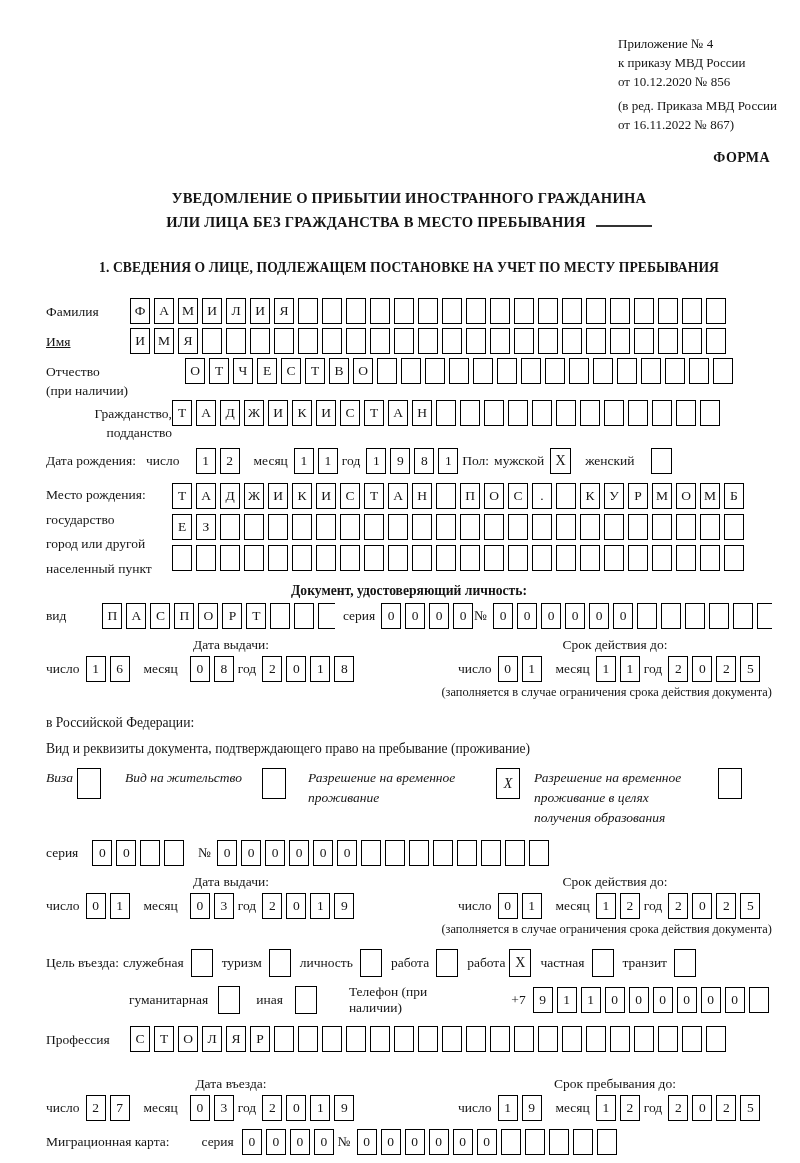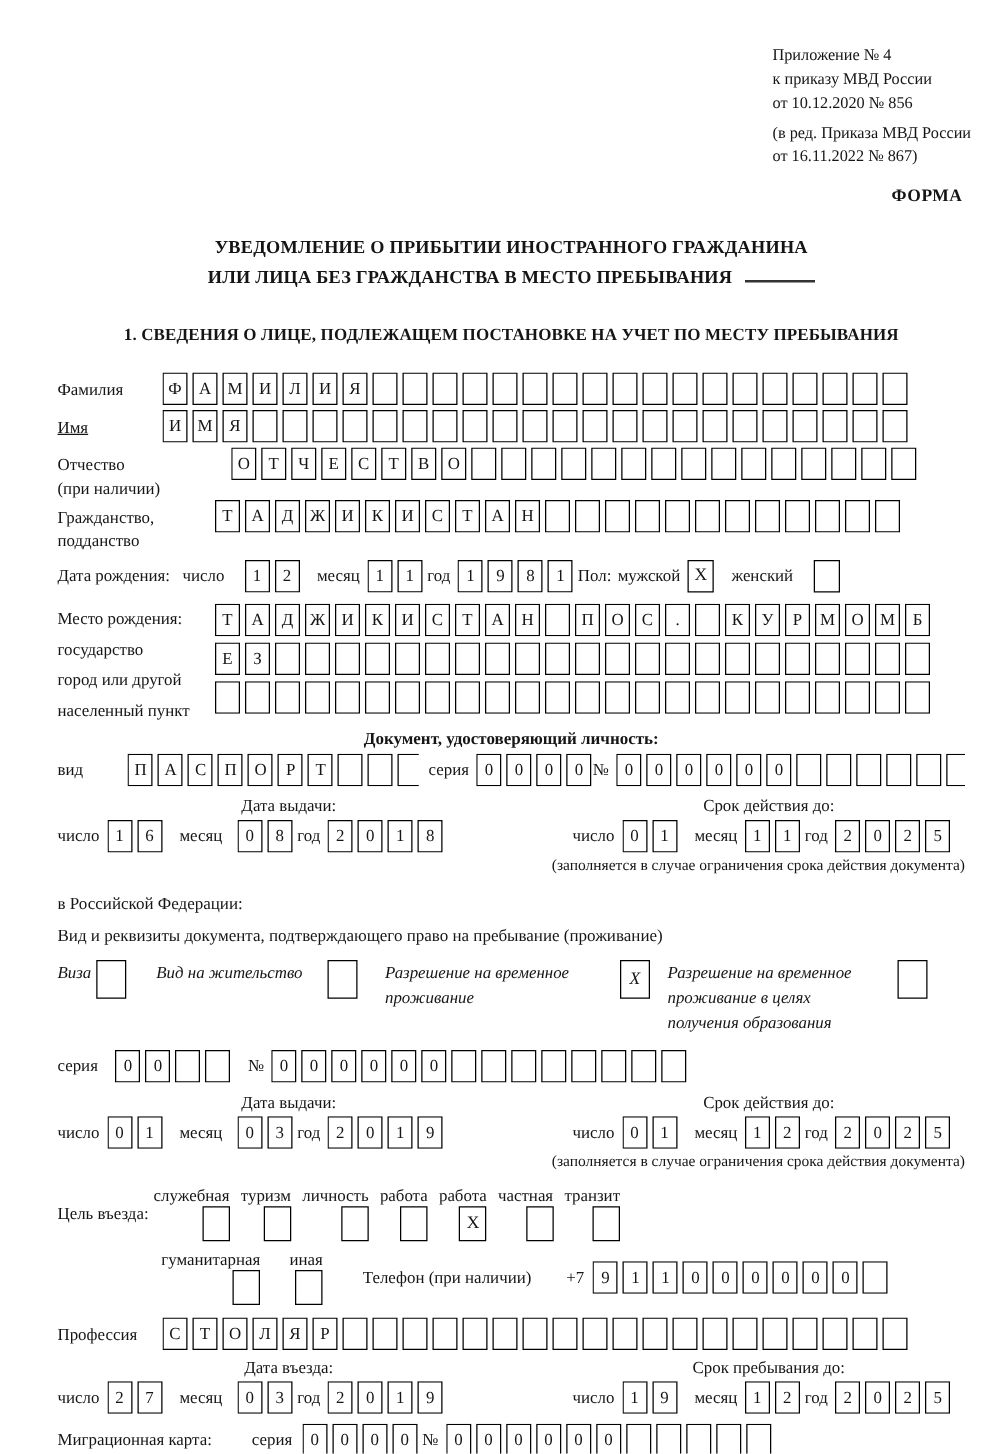--- a/index.html
+++ b/index.html
@@ -41,21 +41,21 @@
   .para { font-size:13.6px; line-height:26px; margin-top:10px; }
 
   .ckgroup { display:flex; align-items:flex-start; margin-top:6px; font-size:13.5px; }
   .ckitem { display:flex; align-items:flex-start;font-style:italic; }
   .ckitem .txt { line-height:20px; }
   .ckitem .txt.c { text-align:left; }
 
   .inlgap6 { margin-left:6px; }
 
   .purpose { display:flex; align-items:center; font-size:13.5px; margin-top:12px; }
-  .purpose .opt { display:flex; align-items:flex-end; margin-left:9px;flex-direction:column; }
+  .purpose .opt { display:flex; align-items:center; margin-left:9px; }
   .purpose .opt .ckb { margin-left:7px; }
 
   .repwrap { display:flex; margin-top:6px; }
   .replbl { flex:none; width:100px; font-size:13.5px; line-height:21.5px; padding-top:2px; }
   .reprows .boxrow { margin-bottom:5px; }
 </style>
 </head>
 <body>
 
 <div class="page">
@@ -169,21 +169,21 @@
         <span class="cbox"></span>
         <span class="cbox"></span>
         <span class="cbox"></span>
         <span class="cbox"></span>
         <span class="cbox"></span>
         <span class="cbox"></span>
       </div>
   </div>
 
   <div class="frow" style="margin-top:0;">
-    <div class="lblcol" style="width:126px;">
+    <div class="lblcol" style="width:126px;text-align:right;">
       <div>Гражданство,</div>
       <div>подданство</div>
     </div>
     <div class="boxrow">
         <span class="cbox">Т</span>
         <span class="cbox">А</span>
         <span class="cbox">Д</span>
         <span class="cbox">Ж</span>
         <span class="cbox">И</span>
         <span class="cbox">К</span>
@@ -597,21 +597,21 @@
         <span class="cbox"></span>
         <span class="cbox"></span>
         <span class="cbox"></span>
         <span class="cbox"></span>
         <span class="cbox"></span>
         <span class="cbox"></span>
         <span class="cbox"></span>
       </div>
   </div>
 
-  <div class="dates" style="margin-top:6px;">
+  <div class="dates" style="margin-top:24px;">
     <div class="dcol-l">
       <div class="dhead" style="width:370px;">Дата въезда:</div>
       <div class="dline">
         <span>число</span>
         <span class="boxrow">
             <span class="cbox">2</span>
             <span class="cbox">7</span>
           </span>
         <span class="w">месяц</span>
         <span class="boxrow" style="margin-left:12px;">

